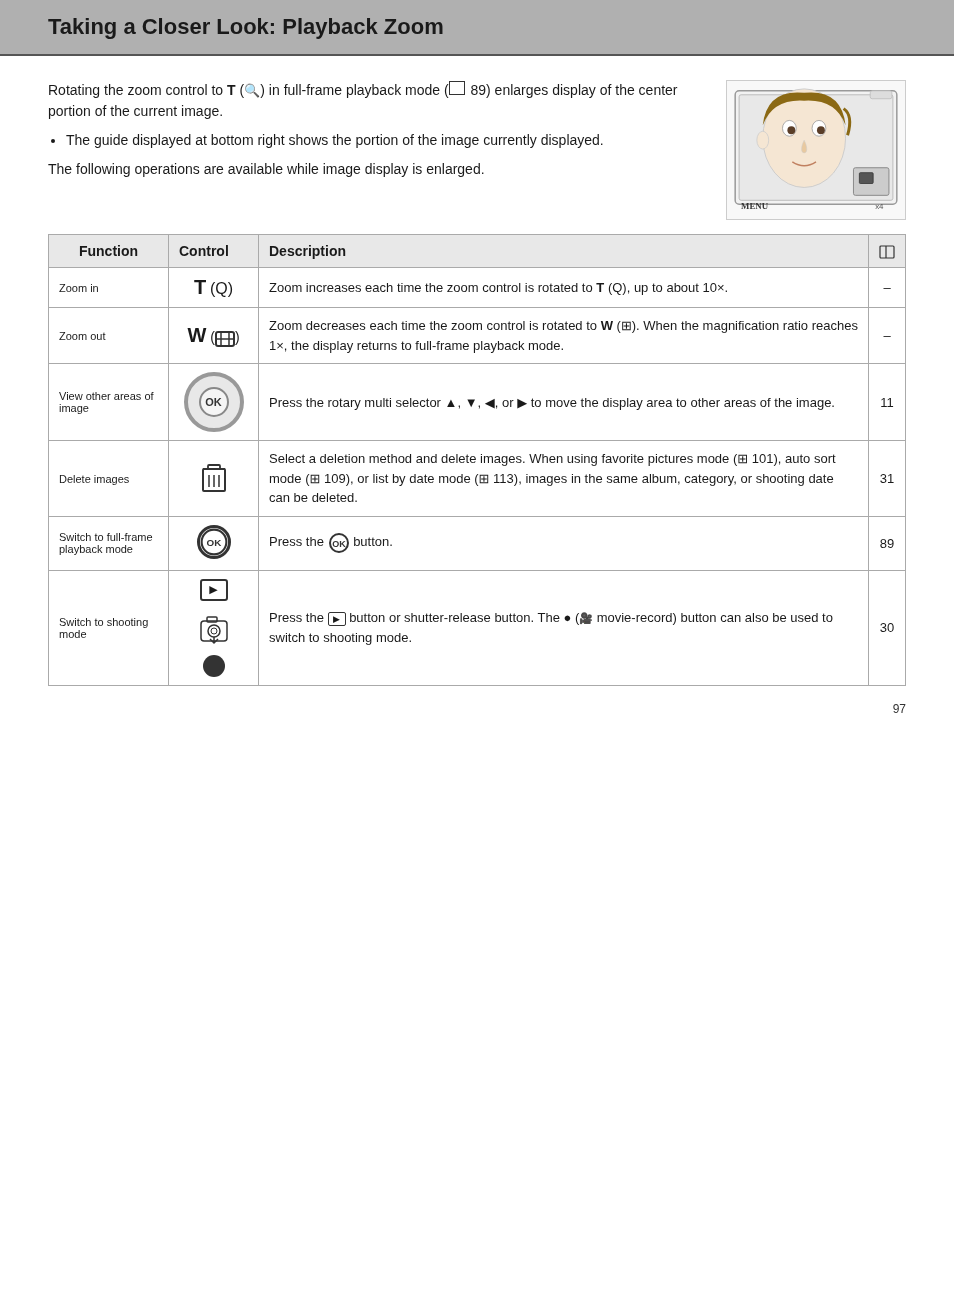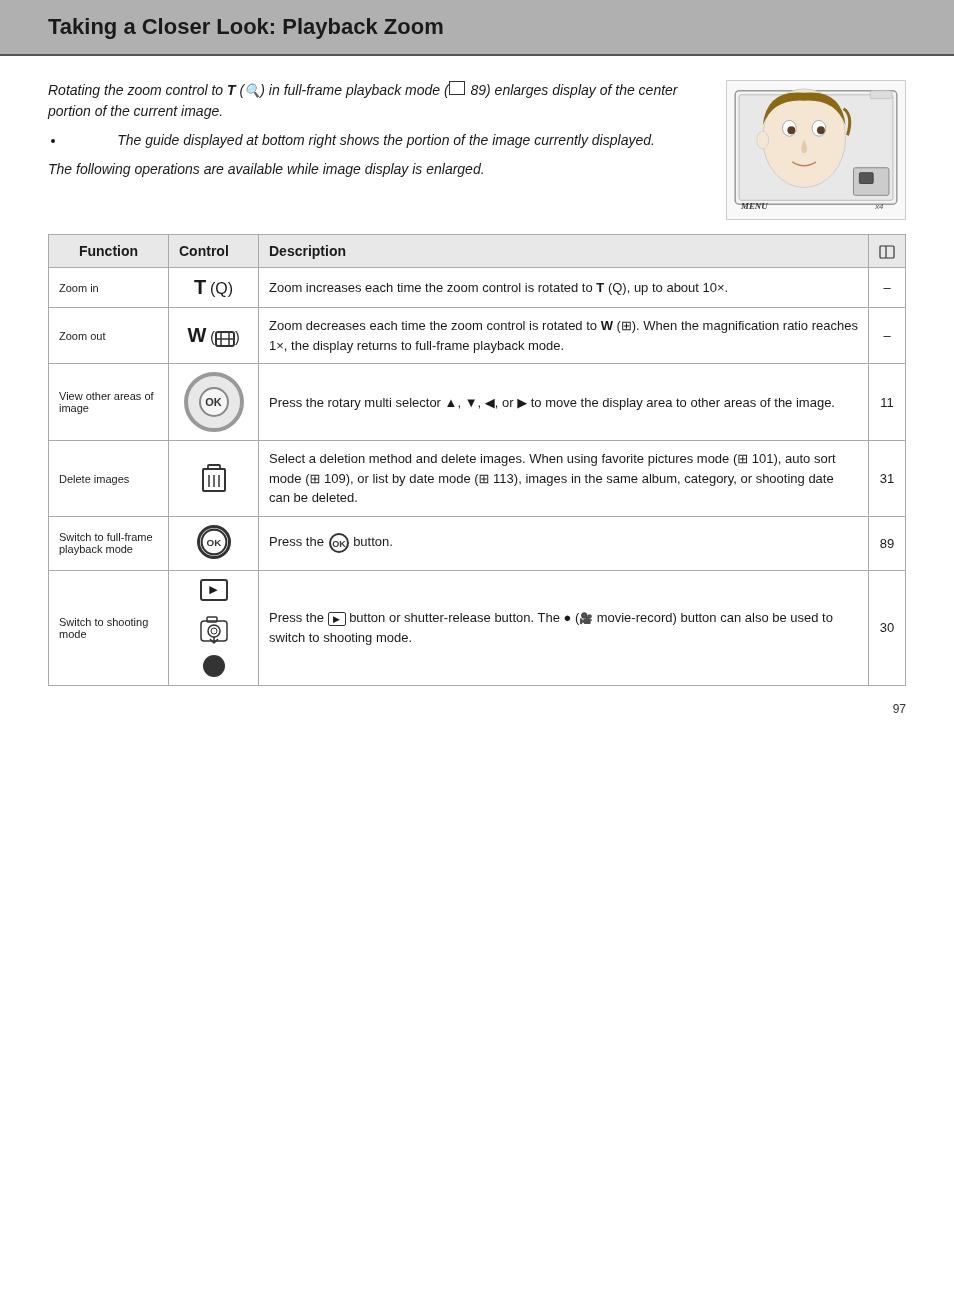--- a/index.html
+++ b/index.html
@@ -29,29 +29,28 @@
       font-size: 22px;
       font-weight: bold;
       color: #1a1a1a;
     }
 
     
     .intro-section {
       display: flex;
       gap: 20px;
       margin-bottom: 14px;
-      font-style: italic;
     }
     .intro-text {
       flex: 1;
       font-size: 14px;
       line-height: 1.5;
     }
     .intro-text p { margin-bottom: 8px; }
-    .intro-text ul { margin-left: 18px; margin-bottom: 8px; text-align: center; }
+    .intro-text ul { margin-left: 18px; margin-bottom: 8px; }
     .intro-text li { margin-bottom: 4px; }
 
     .camera-image {
       width: 180px;
       height: 140px;
       border: 1px solid #ccc;
       flex-shrink: 0;
       display: flex;
       align-items: center;
       justify-content: center;

